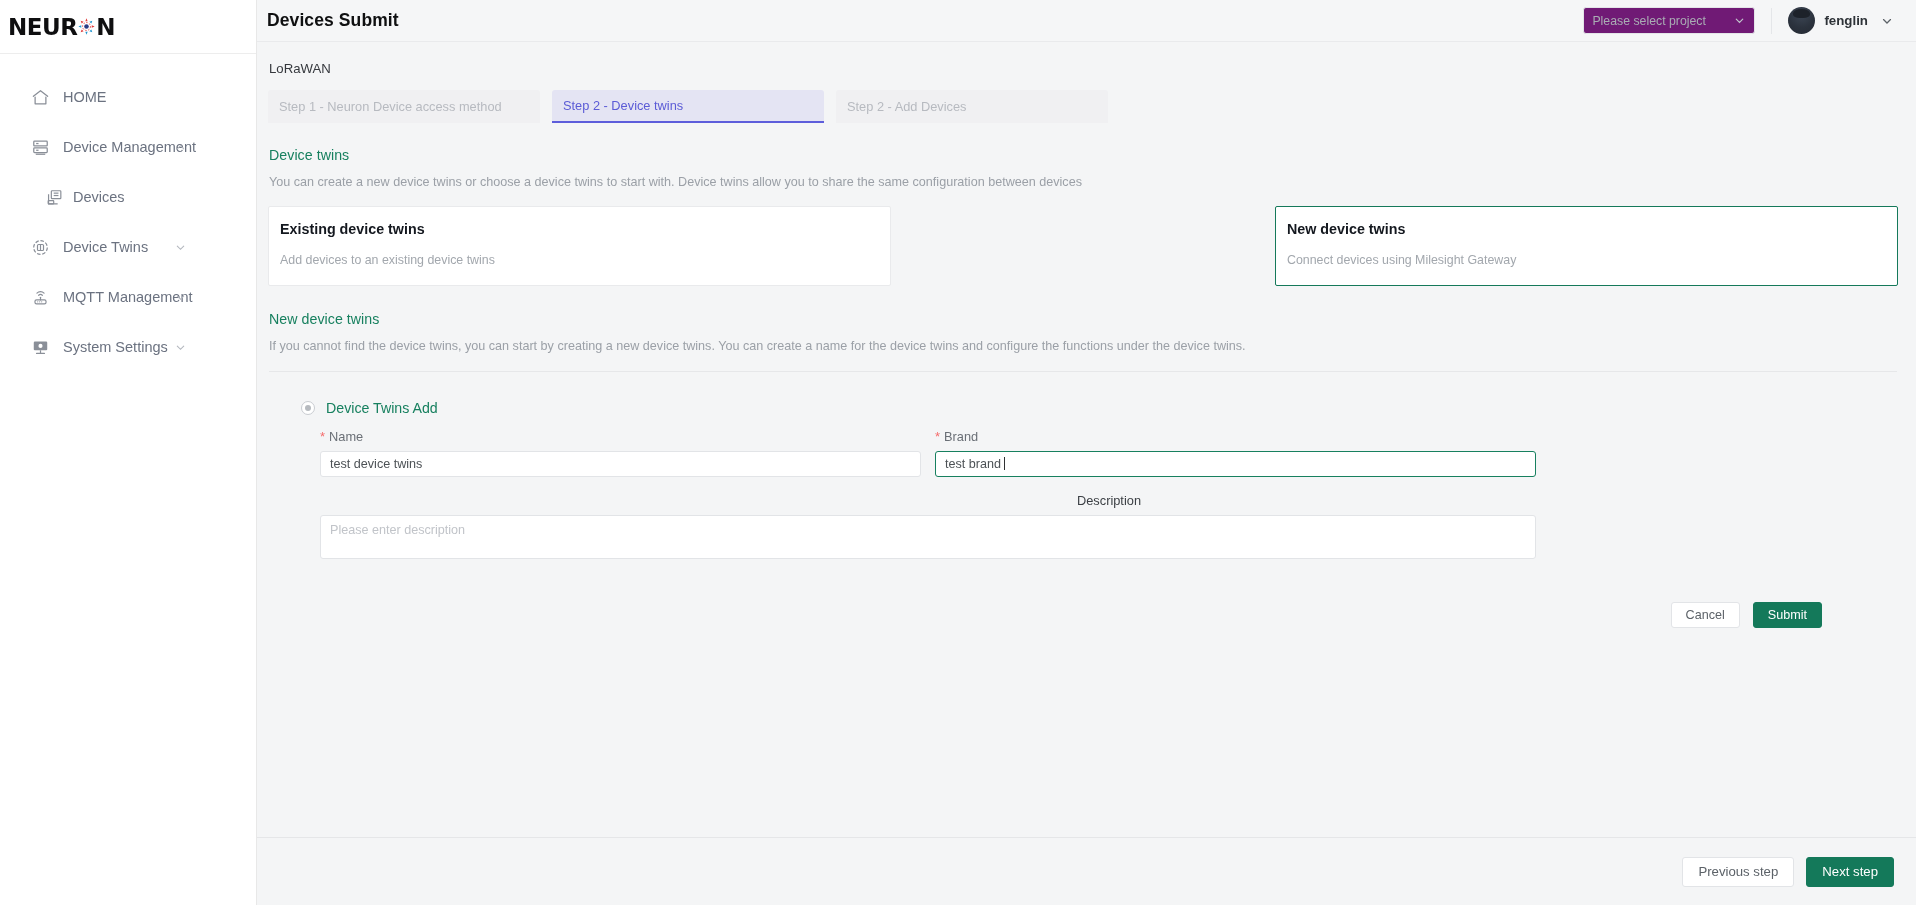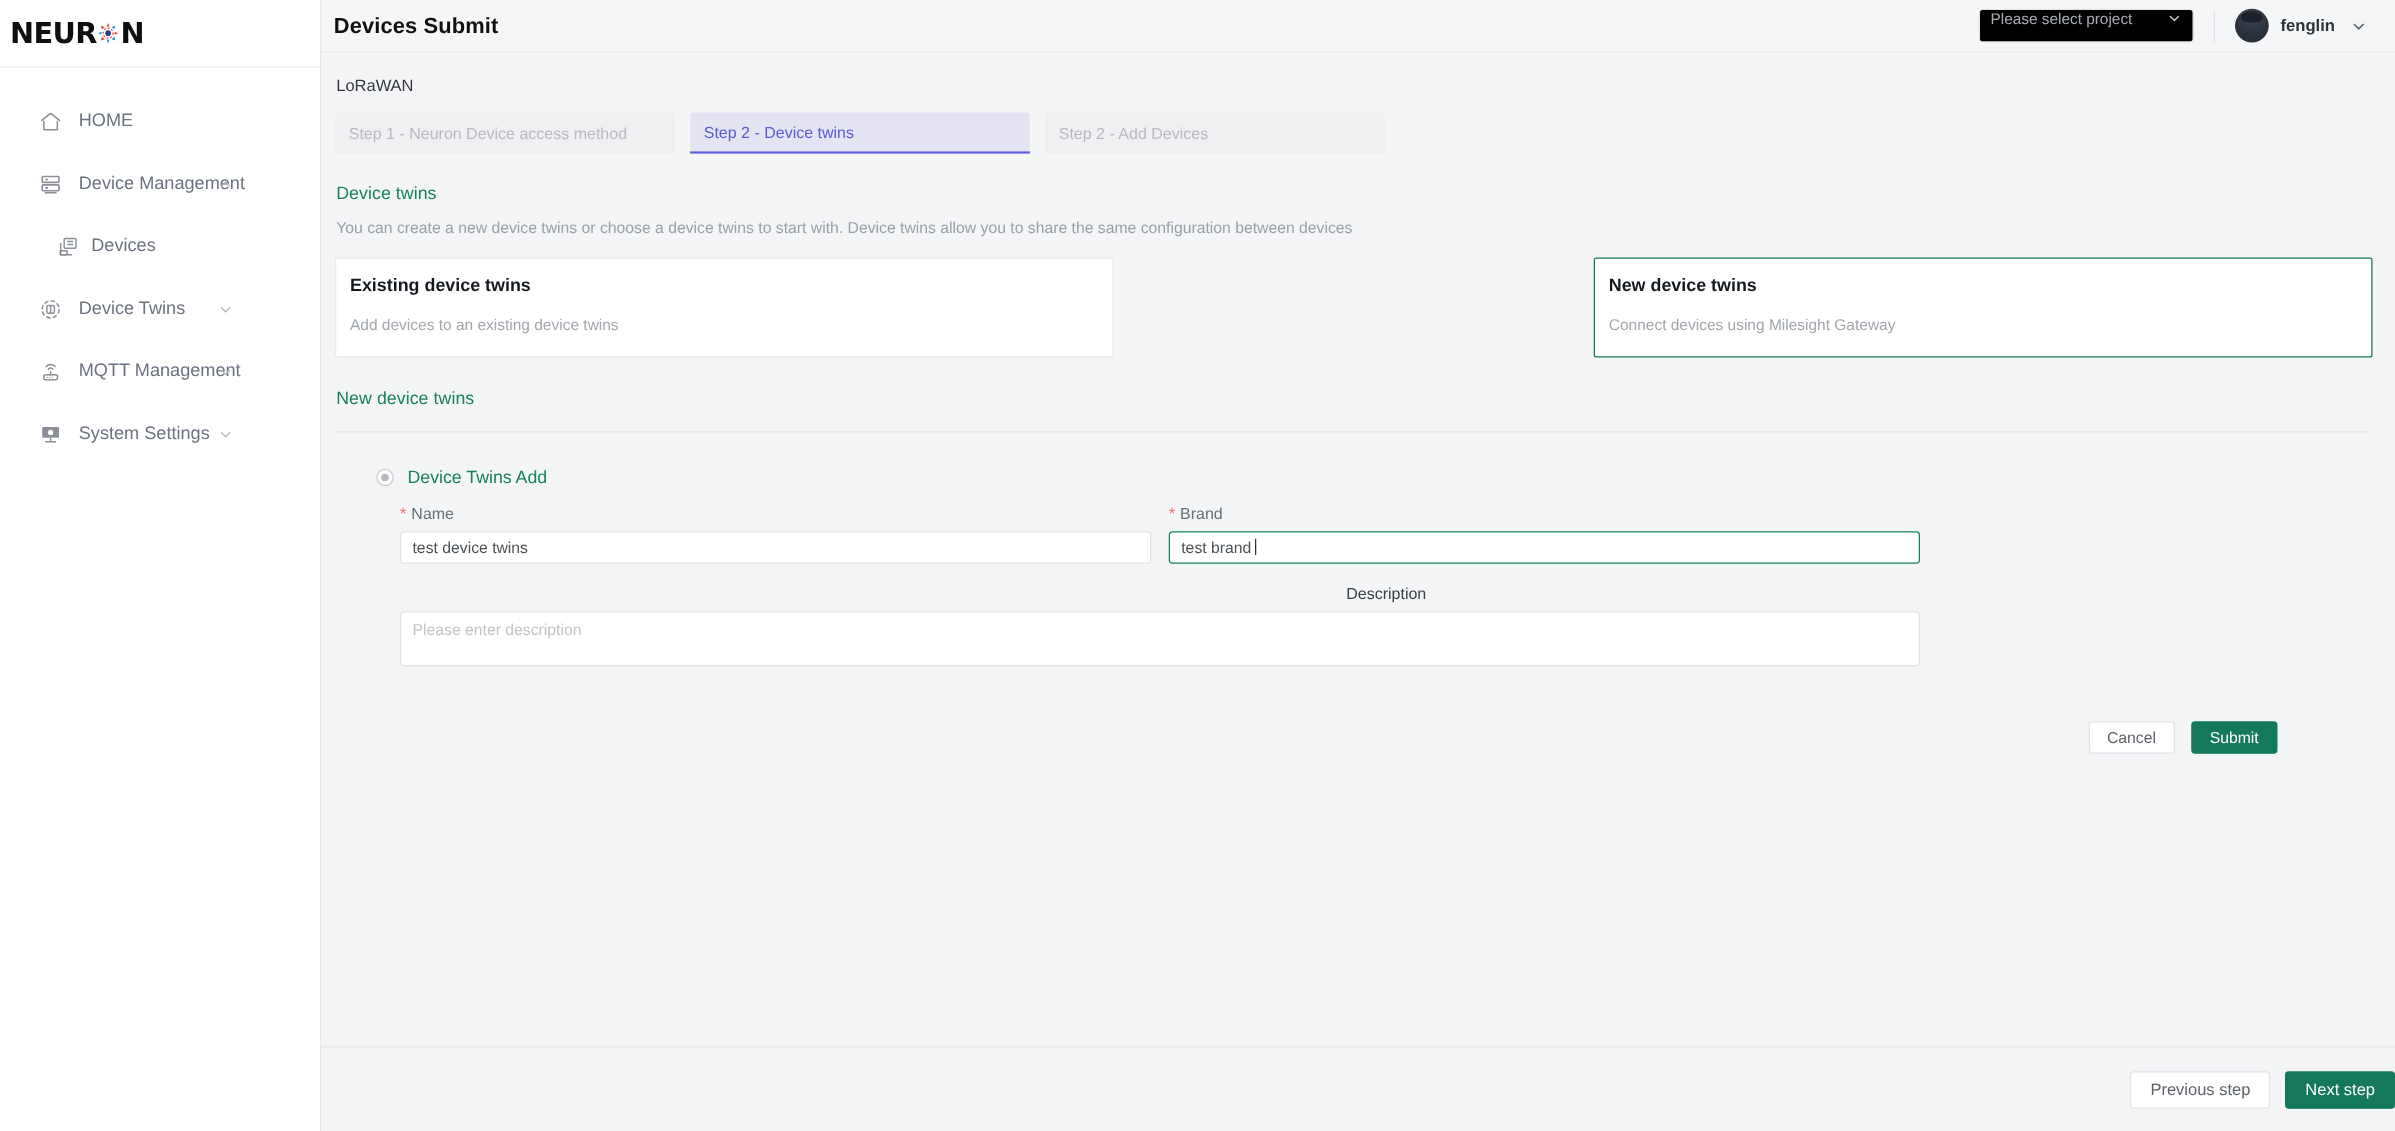--- a/index.html
+++ b/index.html
@@ -90,24 +90,25 @@
   #page-title {
     font-size: 17.5px;
     font-weight: bold;
     color: #0f1011;
     letter-spacing: 0.1px;
   }
   .topbar-right { margin-left: auto; display: flex; align-items: center; }
   .project-select {
     width: 172px;
     height: 27px;
-    background: #000000;
+    background: #701a75;
     border: 1px solid #e3e5e8;
     border-radius: 3px;
     display: flex;
+    align-items: center;
     padding: 0 8px;
     font-size: 12.3px;
     color: #a9adb4;
     cursor: pointer;
     margin-left: 20px;
   }
   .project-select .sel-chev { margin-left: auto; color: #c0c4cc; display:flex; }
   .topbar-divider {
     width: 1px; height: 26px; background: #e4e6e9; margin: 0 16px;
   }
@@ -283,20 +284,21 @@
 
   
   #footer-bar {
     position: absolute;
     left: 0; right: 0; bottom: 0;
     height: 68px;
     border-top: 1px solid #e5e6e8;
     display: flex;
     align-items: center;
     justify-content: flex-end;
+    padding-right: 22px;
     gap: 12px;
     background: #f4f5f6;
   }
   .btn.lg { height: 30px; font-size: 13.2px; padding: 0 15px; }
 </style>
 </head>
 <body>
 
 <div id="app">
 
@@ -477,20 +479,21 @@
             <div class="card-desc">Add devices to an existing device twins</div>
           </div>
           <div class="card selected">
             <div class="card-title">New device twins</div>
             <div class="card-desc">Connect devices using Milesight Gateway</div>
           </div>
         </div>
 
         <div class="sec2">
           <div class="sec-title">New device twins</div>
+          <div class="sec-desc">If you cannot find the device twins, you can start by creating a new device twins. You can create a name for the device twins and configure the functions under the device twins.</div>
           <div class="divider"></div>
         </div>
 
         <div class="form-panel">
           <div class="radio-row">
             <span class="radio"></span>
             <span class="radio-label">Device Twins Add</span>
           </div>
 
           <div class="fields">

